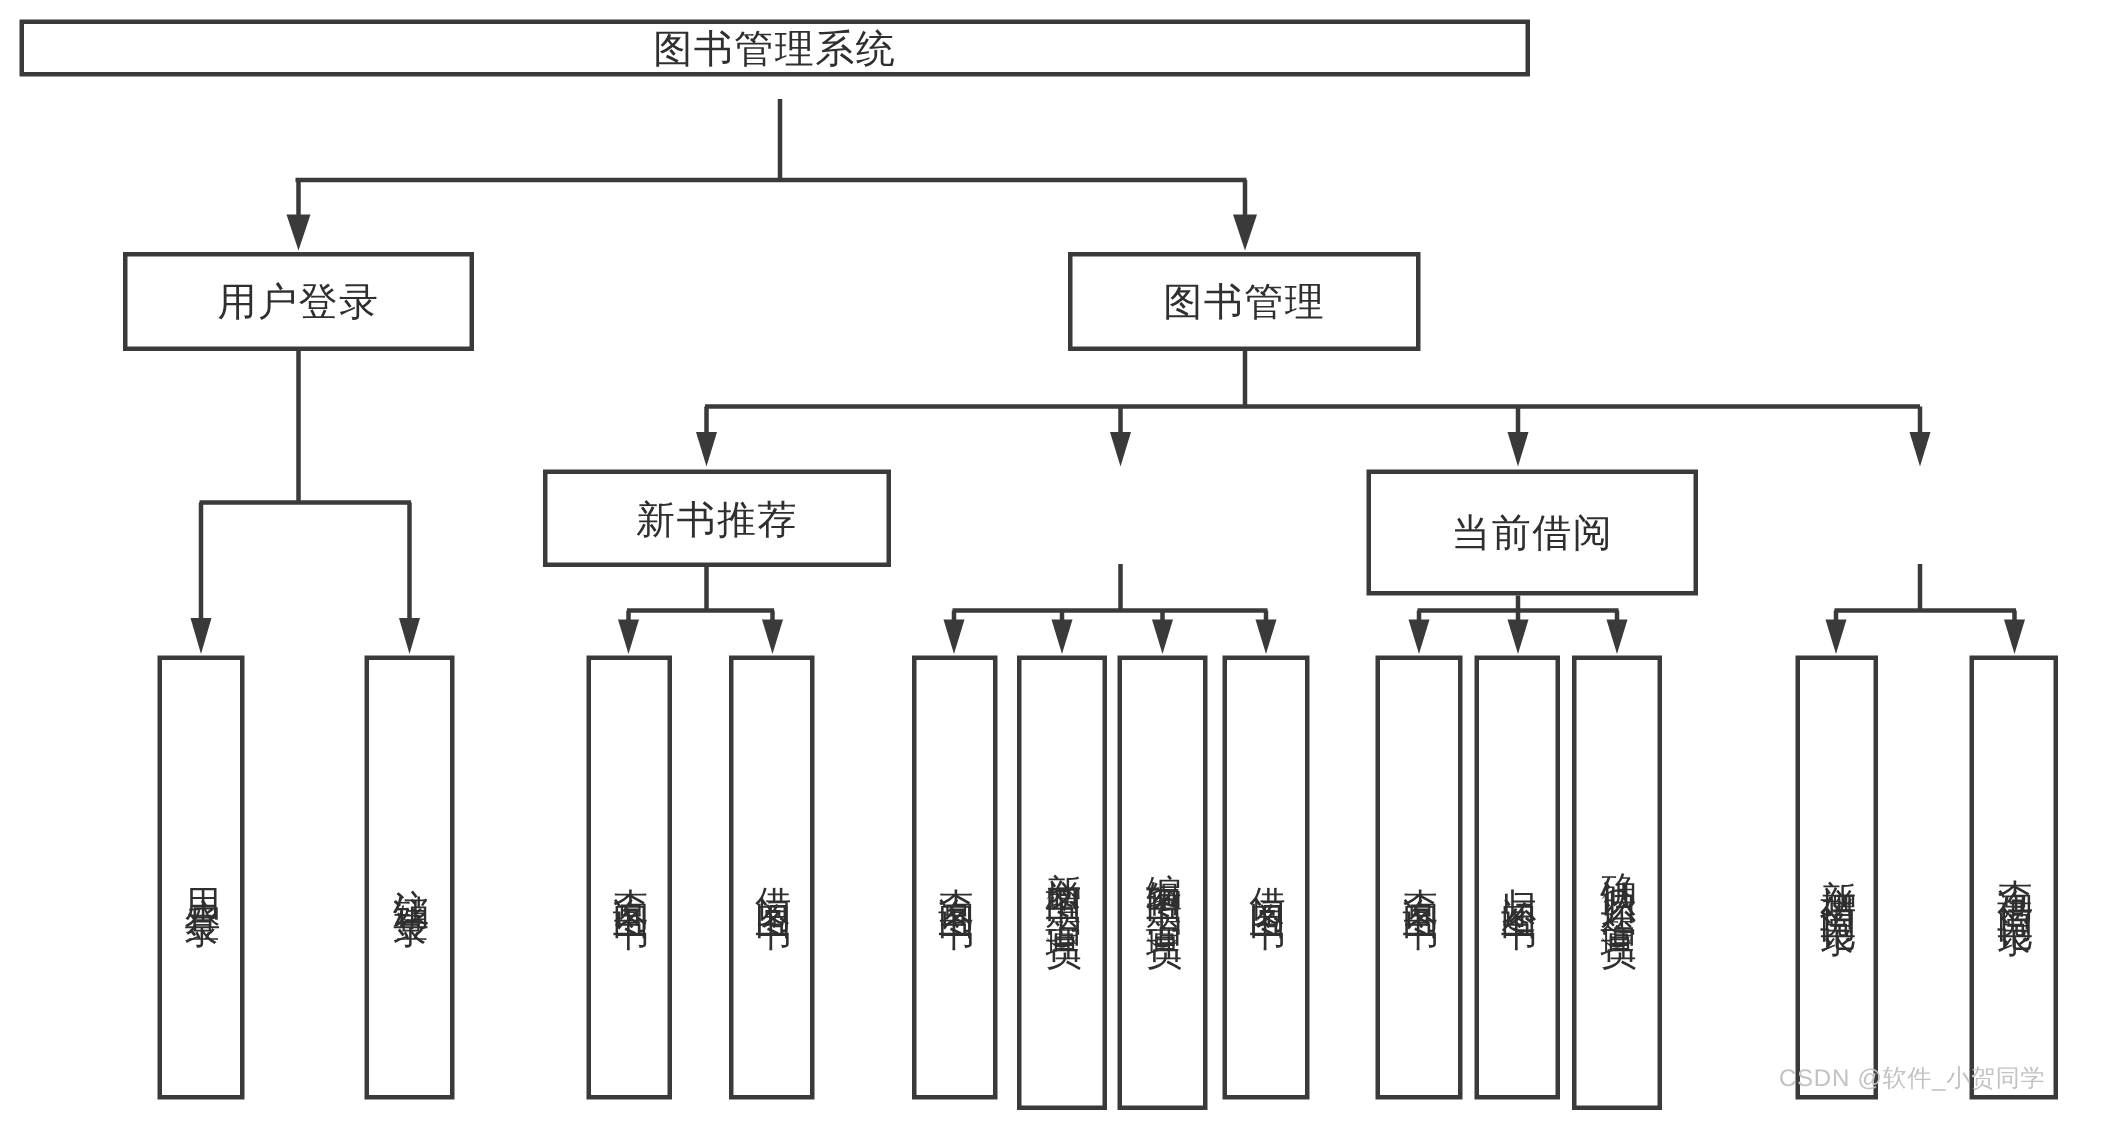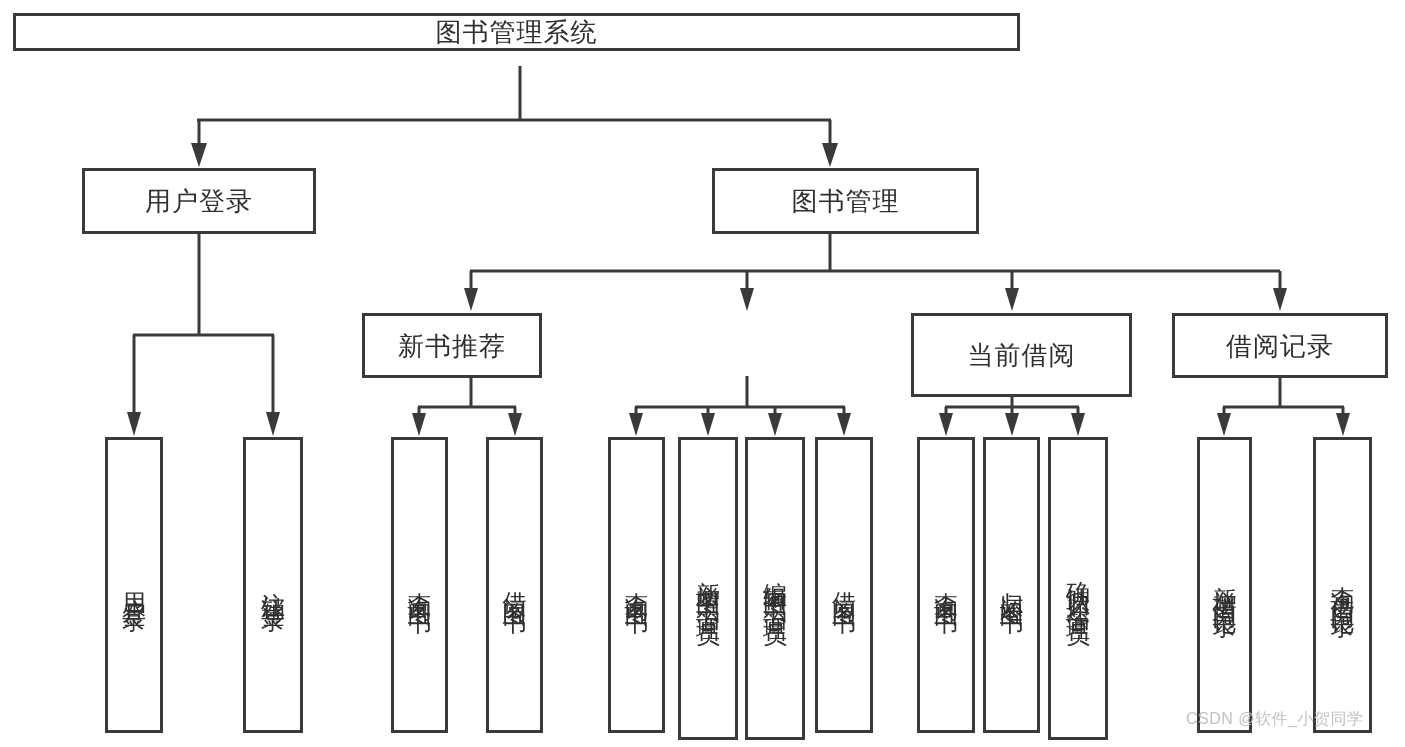--- a/index.html
+++ b/index.html
@@ -111,25 +111,24 @@
     <path d="M1223 407 H1344"></path>
     <path d="M1224 407 V415"></path>
     <path d="M1343 407 V415"></path>
     <polygon points="1217,413 1231,413 1224,436"></polygon>
     <polygon points="1336,413 1350,413 1343,436"></polygon>
   </svg>
 
   <div class="node root" style="left:13px;top:13px;width:1007px;height:38px;">图书管理系统</div>
 
   <div class="node hbox" style="left:82px;top:168px;width:234px;height:66px;">用户登录</div>
-  <div class="node hbox" style="left:712px;top:168px;width:267px;height:66px;">图书管理</div>
+  <div class="node hbox" style="left:712px;top:168px;width:235px;height:66px;">图书管理</div>
 
-  <div class="node hbox" style="left:362px;top:313px;width:180px;height:65px;">新书推荐</div>
+  <div class="node hbox" style="left:362px;top:313px;width:232px;height:65px;">新书推荐</div>
   <div class="node hbox" style="left:869px;top:313px;width:221px;height:84px;margin-left:42px;">当前借阅</div>
-  <div class="node hbox" style="left:1172px;top:313px;width:216px;height:65px;">借阅记录</div>
 
   <div class="node vbox" style="left:105px;top:437px;width:58px;height:296px;">用户登录</div>
   <div class="node vbox" style="left:243px;top:437px;width:60px;height:296px;">注销登录</div>
 
   <div class="node vbox" style="left:391px;top:437px;width:57px;height:296px;">查询图书</div>
   <div class="node vbox" style="left:486px;top:437px;width:57px;height:296px;">借阅图书</div>
 
   <div class="node vbox" style="left:608px;top:437px;width:57px;height:296px;">查询图书</div>
   <div class="node vbox" style="left:678px;top:437px;width:60px;height:303px;">新增图书（管理员）</div>
   <div class="node vbox" style="left:745px;top:437px;width:60px;height:303px;">编辑图书（管理员）</div>

